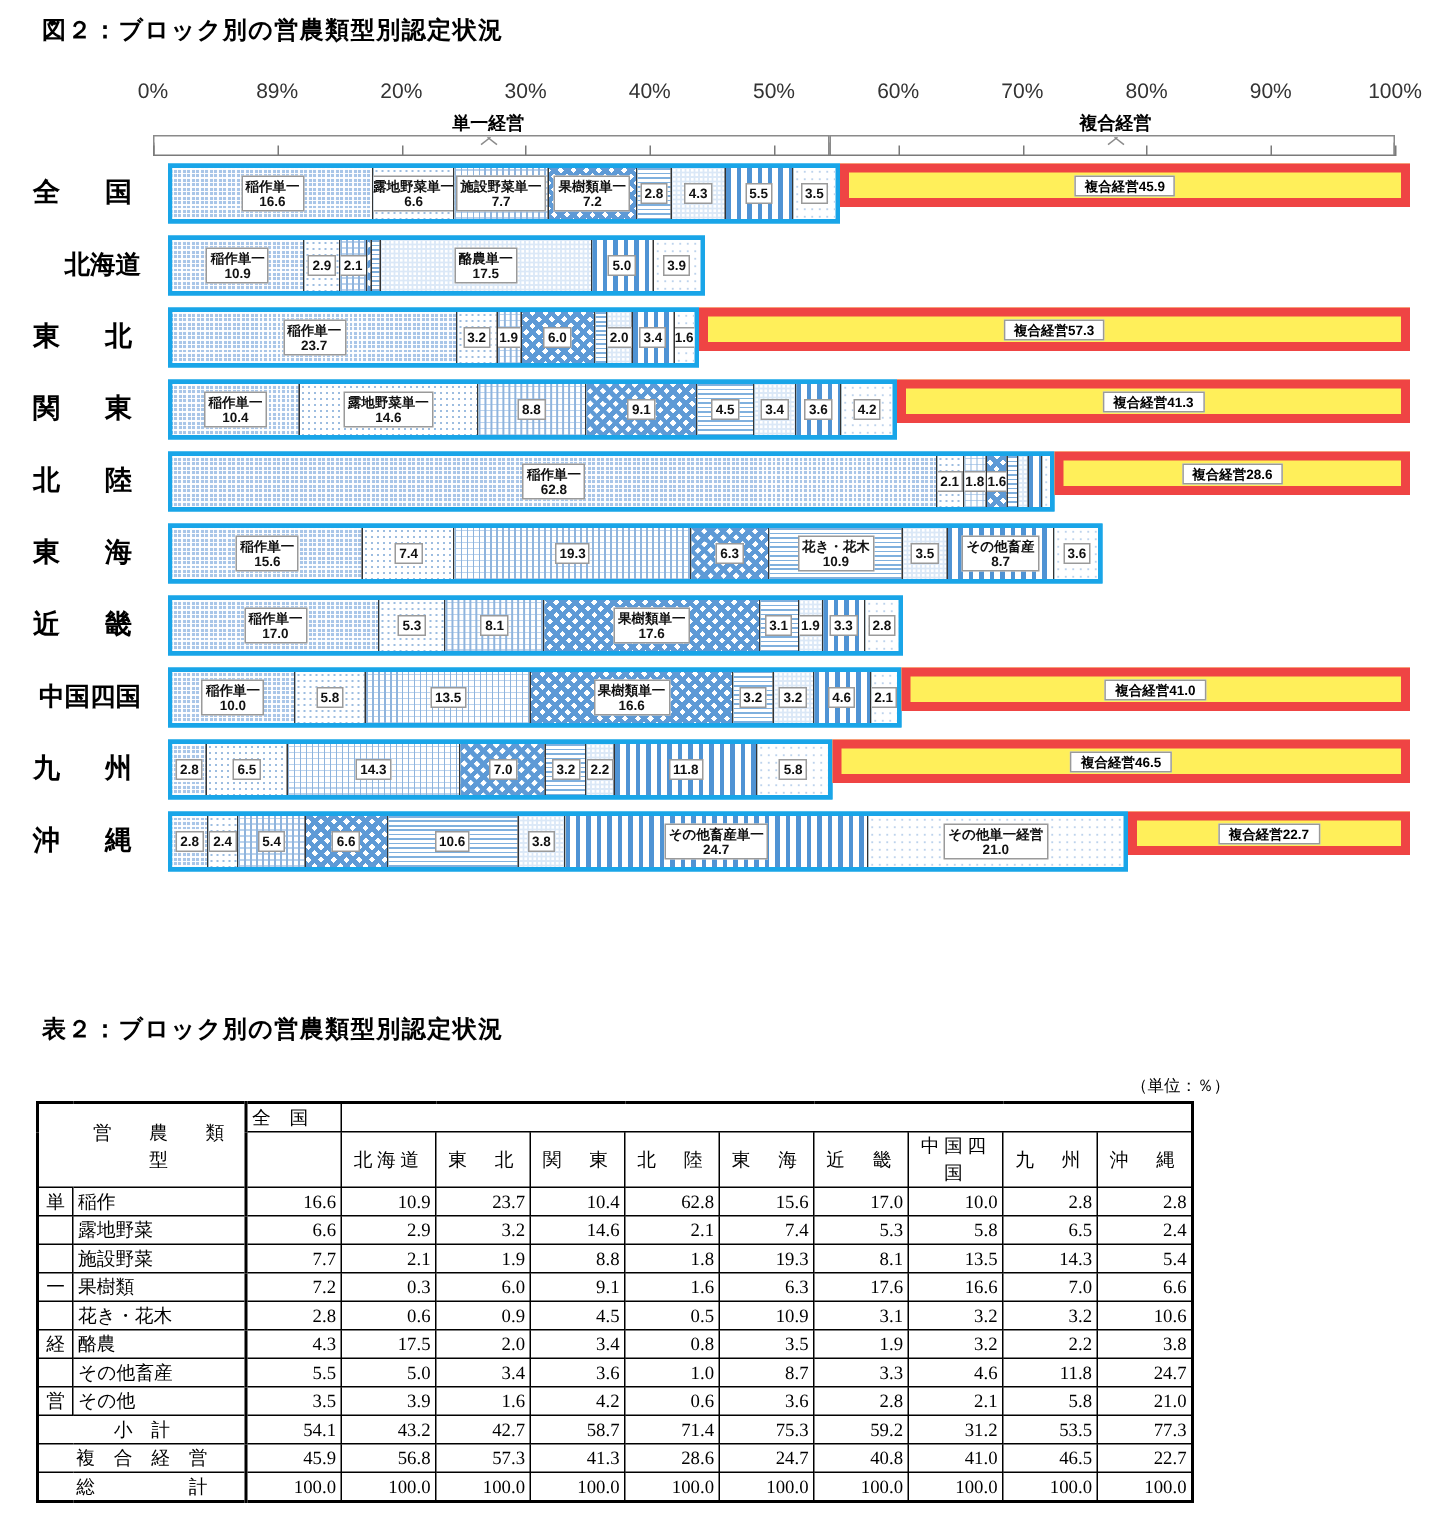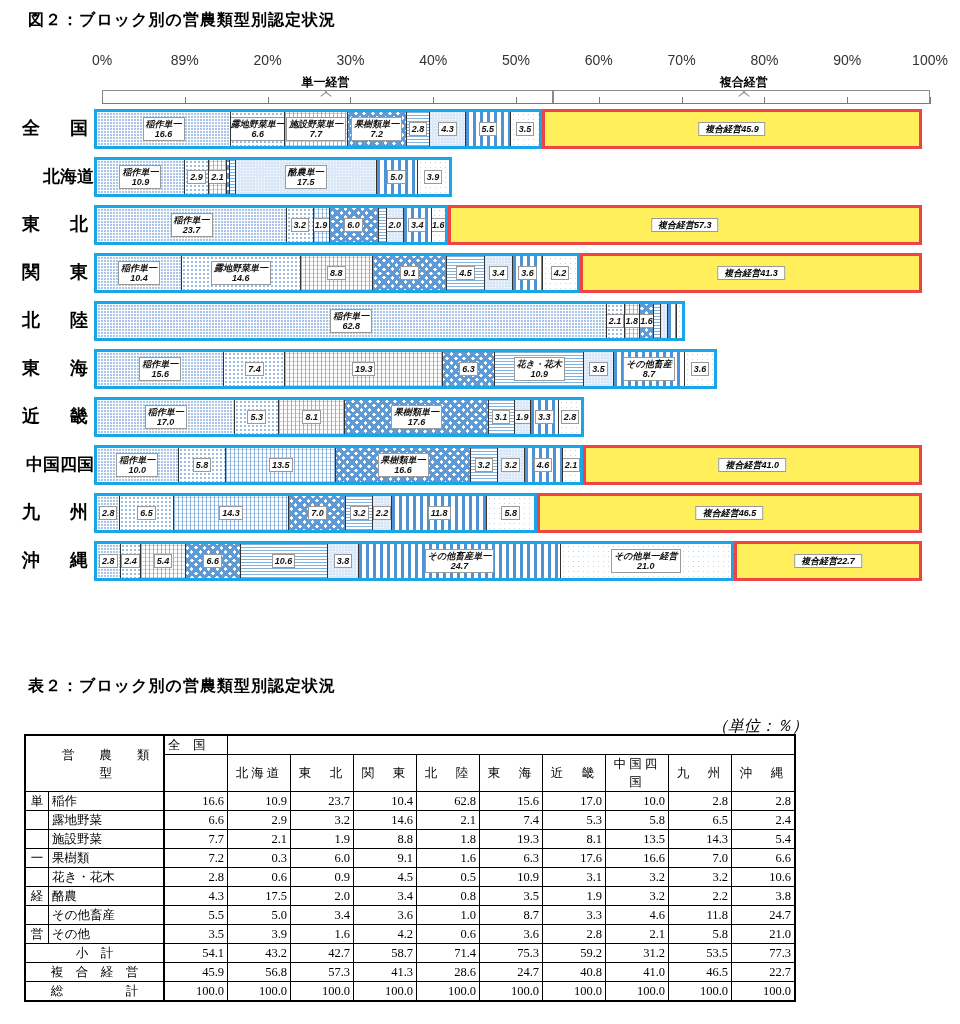--- a/index.html
+++ b/index.html
@@ -39,31 +39,31 @@
   .tick{position:absolute;top:45px;width:1px;height:7px;background:#7a7a7a;}
   .rows{position:absolute;left:0;top:52px;width:960px;}
   .row{position:relative;height:48px;margin-bottom:0;}
   .row-label{
     position:absolute;left:0;top:0;width:96px;height:48px;
     display:flex;align-items:center;justify-content:flex-end;
     font-size:18px;font-weight:bold;letter-spacing:6px;
     padding-right:2px;box-sizing:border-box;
   }
   .row-label.narrow{letter-spacing:0px;font-size:17px;}
-  .bar-area{position:absolute;left:94px;top:5px;height:40px;font-style:italic;}
+  .bar-area{position:absolute;left:112px;top:5px;height:40px;}
   .seg-single{
     position:absolute;top:0;height:40px;box-sizing:border-box;
     border:3px solid #19a5e8;background:#19a5e8;
   }
   .seg-single .inner{
     position:absolute;inset:0;display:flex;
   }
   .seg-comp{
-    position:absolute;top:0;height:40px;box-sizing:border-box;
-    border:3px solid #ef4444;background:#ffef5a;padding-left:24px;
+    position:absolute;top:0;height:29px;box-sizing:border-box;
+    border:6px solid #ef4444;background:#ffef5a;padding-left:24px;
   }
   .cell{
     position:relative;height:100%;box-sizing:border-box;
     border-right:1px solid #333;
     display:flex;align-items:center;justify-content:center;
     overflow:hidden;
   }
   .cell:last-child{border-right:none;}
   .lbl{
     position:relative;z-index:3;background:#fff;border:1px solid #9a9a9a;
@@ -102,21 +102,21 @@
   .p-livestock{background-color:#ffffff;
     background-image:repeating-linear-gradient(90deg,#4f93d4 0 3px,transparent 3px 7px);}
   .p-other{background-color:#ffffff;
     background-image:radial-gradient(#bdd3ec 0.7px,transparent 0.8px);
     background-size:5px 5px;}
   
   .tbl-title{
     position:absolute;left:28px;top:676px;
     font-size:16px;font-weight:bold;letter-spacing:1px;
   }
-  .unit{position:absolute;right:152px;top:716px;font-size:16px;font-style:italic;}
+  .unit{position:absolute;right:140px;top:716px;font-size:11px;}
   #tblwrap{position:absolute;left:24px;top:734px;width:772px;}
   table{border-collapse:collapse;font-size:12.5px;
     font-family:"Liberation Serif","DejaVu Serif",serif;width:772px;}
   table,td,th{border:1px solid #000;}
   td,th{padding:0 3px;height:18px;line-height:18px;font-weight:normal;}
   .outer{border:2px solid #000;}
   .cat-side{width:16px;text-align:center;border-right:1px solid #000;}
   .cat-name{text-align:left;}
   .numcell{text-align:right;width:56px;}
   .hdr-zen{text-align:left;}
@@ -357,20 +357,23 @@
               </div>
               <div class="cell p-fruit" style="flex: 1.6 0 0px;">
                 <div class="lbl num-only">1.6</div>
               </div>
               <div class="cell p-flower" style="flex: 0.7 0 0px;"></div>
               <div class="cell p-dairy" style="flex: 0.8 0 0px;"></div>
               <div class="cell p-livestock" style="flex: 1 0 0px;"></div>
               <div class="cell p-other" style="flex: 0.6 0 0px;"></div>
             </div>
           </div>
+          <div class="seg-comp" style="left: 591.192px; width: 236.808px;">
+            <div class="comp-lbl"><span class="nm">複合経営</span><span class="vl">28.6</span></div>
+          </div>
         </div>
       </div>
       <div class="row">
         <div class="row-label">東　海</div>
         <div class="bar-area" style="width: 828px;">
           <div class="seg-single" style="left: 0px; width: 623.484px;">
             <div class="inner">
               <div class="cell p-rice" style="flex: 15.6 0 0px;">
                 <div class="lbl">
                   <span class="nm">稲作単一</span>

